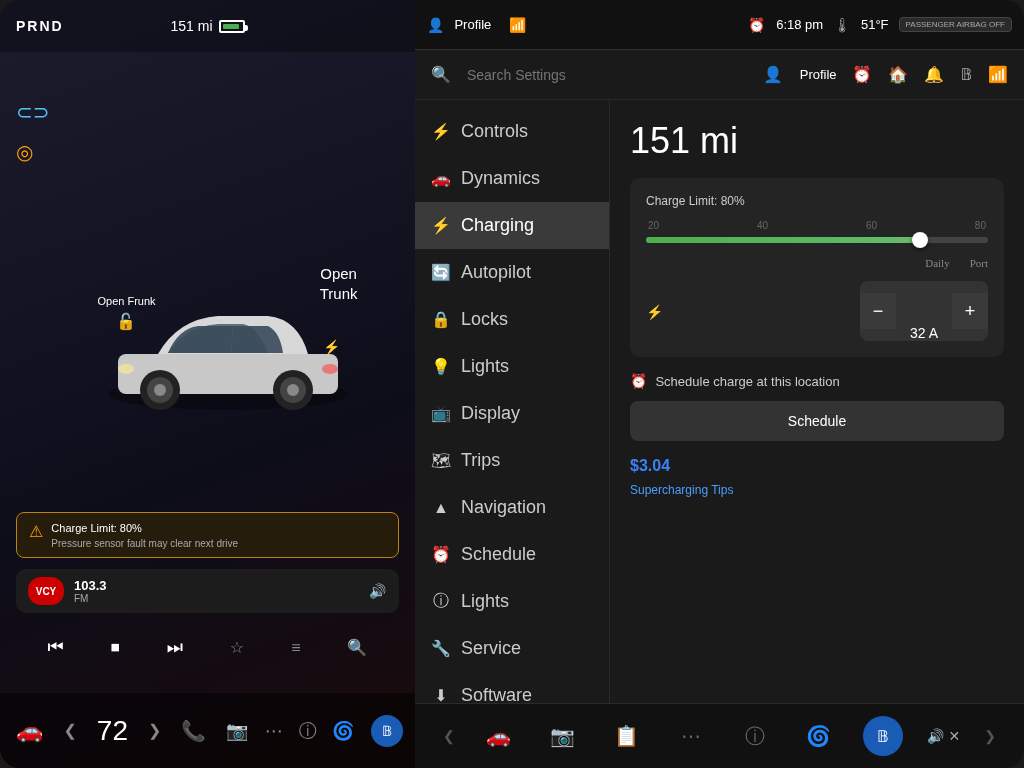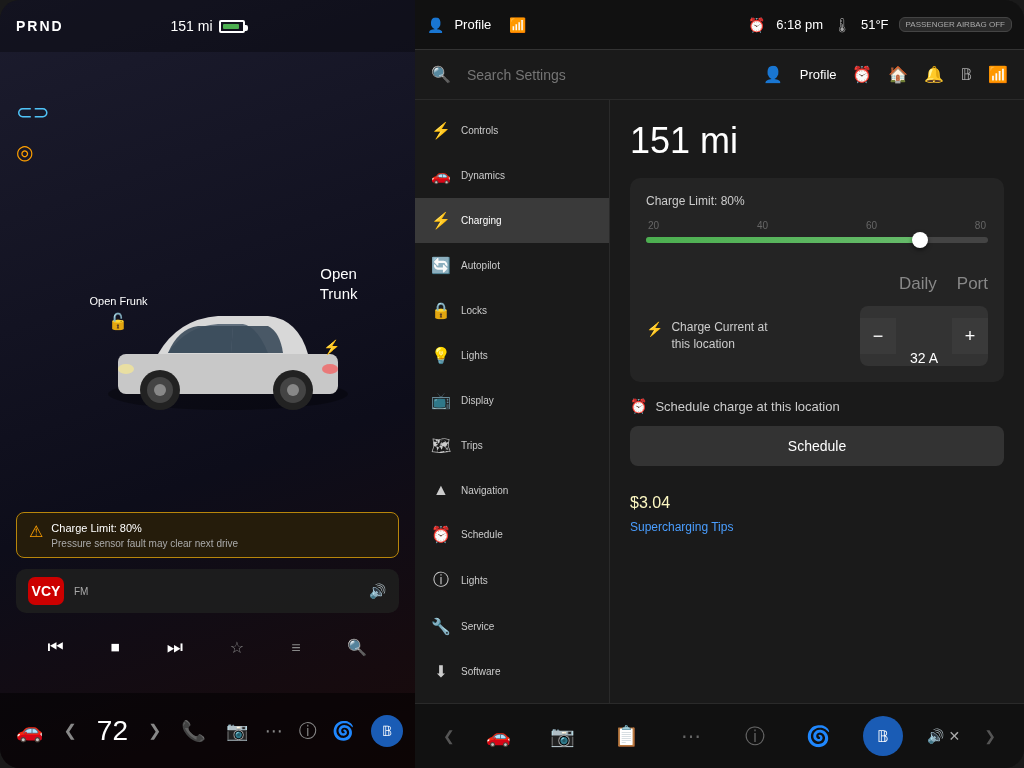--- a/index.html
+++ b/index.html
@@ -113,21 +113,21 @@
     
     .car-svg-container {
       position: relative;
       width: 280px;
       height: 180px;
     }
 
     .open-frunk-label {
       position: absolute;
       top: 60px;
-      left: 2px;
+      left: 10px;
       color: #fff;
       font-size: 11px;
       text-align: center;
       line-height: 1.3;
     }
     .open-trunk-label {
       position: absolute;
       top: 30px;
       right: 10px;
       color: #fff;
@@ -176,25 +176,25 @@
       background: rgba(30,30,30,0.9);
       border-radius: 10px;
       padding: 8px 12px;
       display: flex;
       align-items: center;
       gap: 10px;
     }
     .radio-logo {
       background: #cc0000;
       color: #fff;
-      font-size: 14px;
+      font-size: 10px;
       font-weight: 700;
       width: 36px;
       height: 28px;
-      border-radius: 7px;
+      border-radius: 13px;
       display: flex;
       align-items: center;
       justify-content: center;
     }
     .radio-info {
       flex: 1;
     }
     .radio-freq {
       color: #fff;
       font-size: 13px;
@@ -401,21 +401,21 @@
       background: #3a3a3a;
       color: #fff;
     }
     .menu-icon {
       font-size: 16px;
       width: 20px;
       text-align: center;
       flex-shrink: 0;
     }
     .menu-label {
-      font-size: 10px;
+      font-size: 18px;
     }
 
     
     .content-panel {
       flex: 1;
       padding: 20px 20px;
       overflow-y: auto;
       background: #1a1a1a;
     }
 
@@ -434,21 +434,21 @@
       padding: 16px;
       margin-bottom: 12px;
     }
     .charge-limit-header {
       color: #ccc;
       font-size: 12px;
       margin-bottom: 12px;
     }
     .slider-container {
       position: relative;
-      margin-bottom: 31px;
+      margin-bottom: 14px;
       text-align: right;
     }
     .slider-labels {
       display: flex;
       justify-content: space-between;
       margin-bottom: 6px;
       padding: 0 2px;
     }
     .slider-label {
       color: #666;
@@ -480,21 +480,22 @@
       box-shadow: 0 2px 4px rgba(0,0,0,0.5);
     }
     .daily-trip-labels {
       display: flex;
       justify-content: flex-end;
       gap: 20px;
       margin-top: 6px;
     }
     .dt-label {
       color: #888;
-      font-size: 17px;
+      font-size: 11px;
+      font-family: Liberation Serif, serif;
     }
 
     
     .charge-current-row {
       display: flex;
       align-items: center;
       margin-top: 12px;
     }
     .charge-current-label {
       flex: 1;
@@ -582,25 +583,24 @@
       margin-bottom: 16px;
     }
 
     
     .last-paid {
       color: #ccc;
       font-size: 12px;
       margin-bottom: 6px;
     }
     .session-amount {
-      color: #fef9c3;
+      color: #3b82f6;
       font-size: 16px;
-      font-weight: 400;
+      font-weight: 700;
       margin-bottom: 2px;
-      margin-top: 12px;
     }
     .session-location {
       color: #aaa;
       font-size: 12px;
       line-height: 1.5;
     }
     .supercharging-link {
       color: #4a9eff;
       font-size: 12px;
       cursor: pointer;
@@ -713,20 +713,21 @@
       <span class="alert-icon">⚠</span>
       <div>
         <div class="alert-text">Charge Limit: 80%</div>
         <div class="alert-text-secondary">Pressure sensor fault may clear next drive</div>
       </div>
     </div>
 
     <div class="radio-bar">
       <div class="radio-logo">VCY</div>
       <div class="radio-info">
+        <div class="radio-freq">103.3</div>
         <div class="radio-type">FM</div>
       </div>
       <span class="radio-vol-icon">🔊</span>
     </div>
 
     <div class="radio-controls">
       <span class="radio-btn">⏮</span>
       <span class="radio-btn">⏹</span>
       <span class="radio-btn">⏭</span>
       <span class="radio-btn" style="color:#888;font-size:16px;">☆</span>
@@ -756,21 +757,21 @@
 
     <div class="top-status-bar">
       <span class="status-icon">👤</span>
       <span class="status-profile">Profile</span>
       <span class="status-icon" style="margin-left:8px;">📶</span>
       <div class="status-divider"></div>
       <span class="status-icon">⏰</span>
       <span class="status-time">6:18 pm</span>
       <span class="status-icon">🌡</span>
       <span class="status-temp">51°F</span>
-      <div class="airbag-badge" style="font-size:8px;line-height:1.2;border-radius:6px;">
+      <div class="airbag-badge" style="font-size:8px;line-height:1.2;">
         <div>PASSENGER
 AIRBAG OFF</div>
       </div>
     </div>
 
     <div class="search-bar">
       <span class="search-icon">🔍</span>
       <input class="search-input" type="text" placeholder="Search Settings" style="">
       <div class="search-right-icons">
         <span class="search-right-icon">👤</span>
@@ -863,21 +864,20 @@
 
           <div class="daily-trip-labels">
             <span class="dt-label">Daily</span>
             <span class="dt-label">Port</span>
           </div>
 
           
           <div class="charge-current-row">
             <div class="charge-current-label">
               <span class="bolt-icon">⚡</span>
-              <span class="charge-label-text">Charge Current at<br>this location</span>
             </div>
             <div class="charge-stepper">
               <div class="stepper-btn">−</div>
               <span class="stepper-val">32 A</span>
               <div class="stepper-btn">+</div>
             </div>
           </div>
 
         </div>
 

